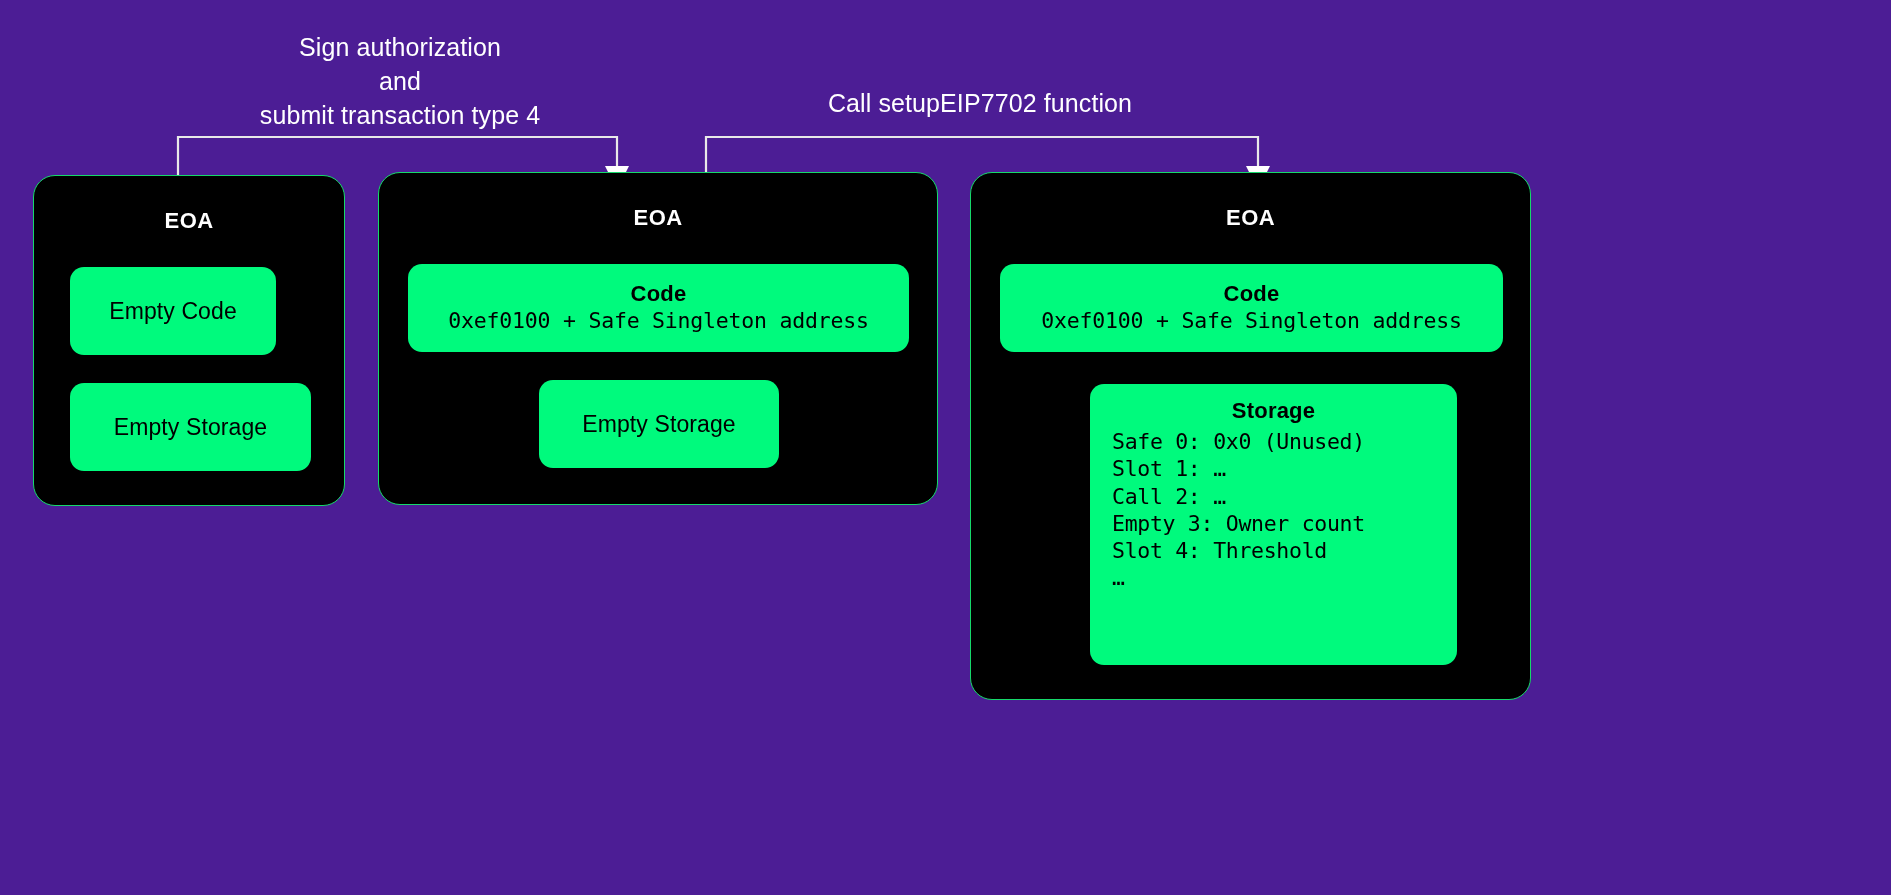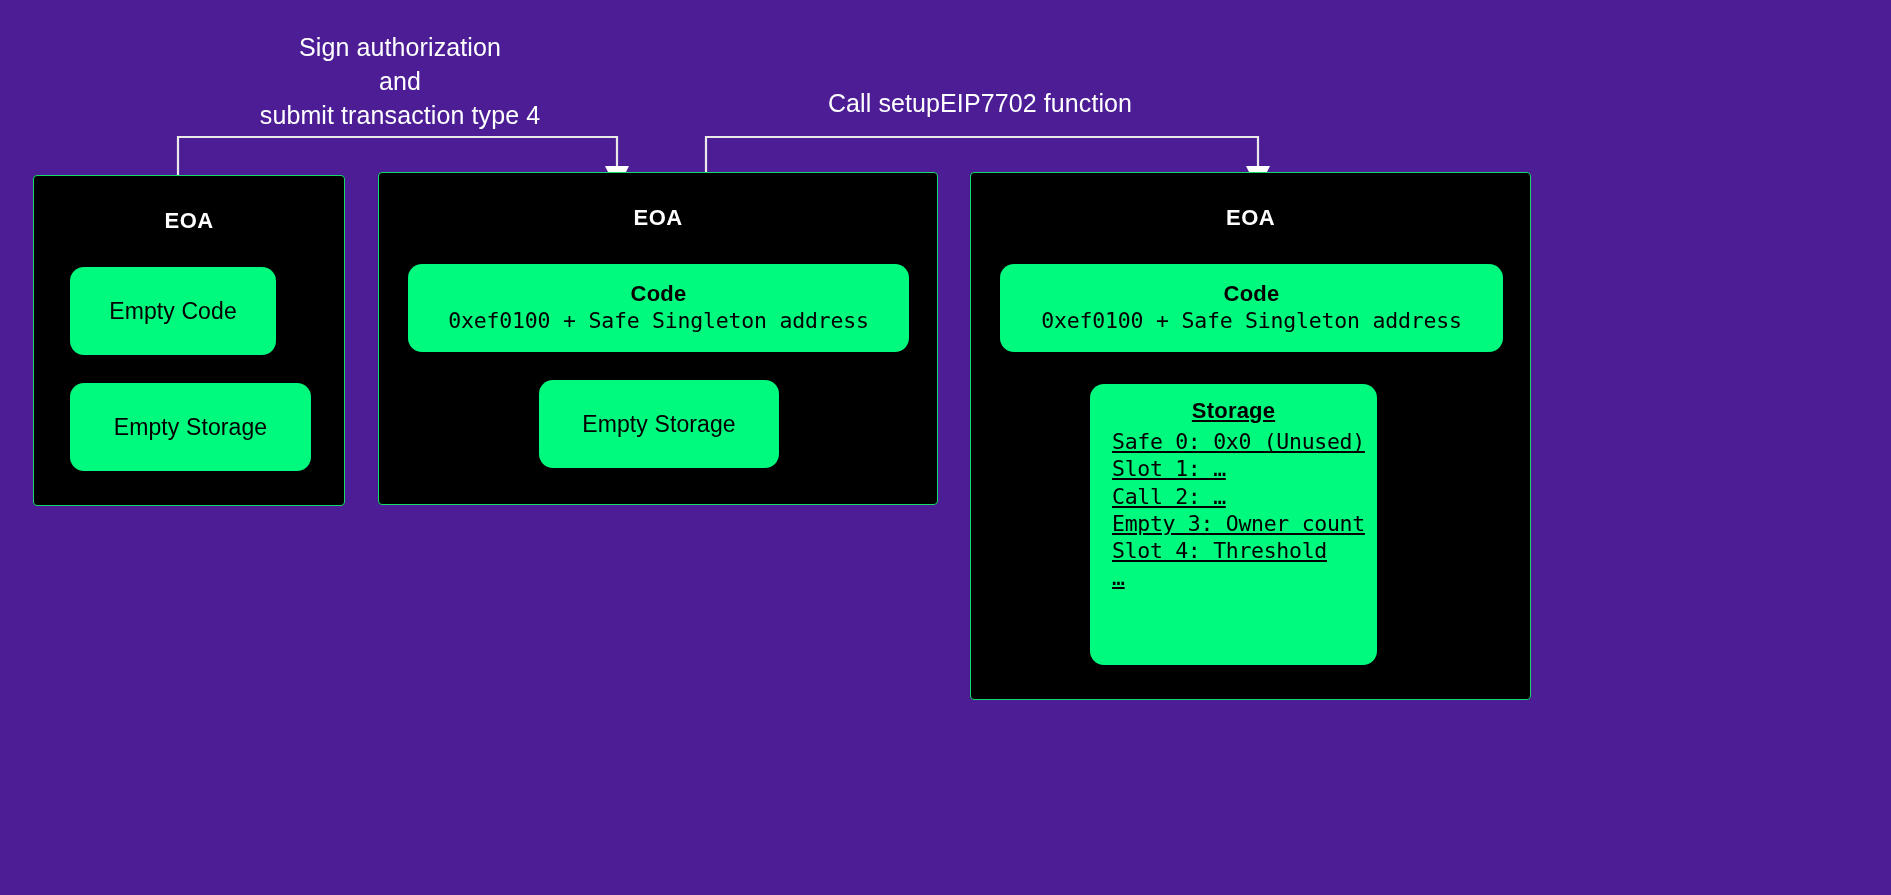--- a/index.html
+++ b/index.html
@@ -35,21 +35,21 @@
     left:0; top:0;
     width:1891px; height:895px;
     pointer-events:none;
   }
 
   
   .eoa-card{
     position:absolute;
     background:#000000;
     border:1.6px solid #16d96a;
-    border-radius:4px;
+    border-radius:22px;
     box-sizing:border-box;
   }
   #eoa-1{ left:33px;  top:175px; width:312px; height:331px; }
   #eoa-2{ left:378px; top:172px; width:560px; height:333px; }
   #eoa-3{ left:970px; top:172px; width:561px; height:528px; }
 
   .eoa-title{
     position:absolute;
     left:0; right:0;
     top:32px;
@@ -99,24 +99,23 @@
   #c1-code    { left:36px; top:91px;  width:206px; height:88px; }
   #c1-storage { left:36px; top:207px; width:241px; height:88px; }
 
   
   #c2-code    { left:29px;  top:91px;  width:501px; height:88px; }
   #c2-storage { left:160px; top:207px; width:240px; height:88px; }
 
   
   #c3-code    { left:29px;  top:91px;  width:503px; height:88px; }
   #c3-storage {
-    left:119px; top:211px; width:287px; height:281px;
+    left:119px; top:211px; width:367px; height:281px;
     display:block;
     padding:14px 0 0 0;
-    text-decoration:underline;
   }
   #c3-storage .block-title{ display:block; text-align:center; margin-bottom:4px; }
   .storage-lines{
     font-family:"DejaVu Sans Mono","Liberation Mono",monospace;
     font-size:21.5px;
     line-height:1.26;
     color:#000000;
     text-align:left;
     padding-left:22px;
     letter-spacing:-0.3px;

